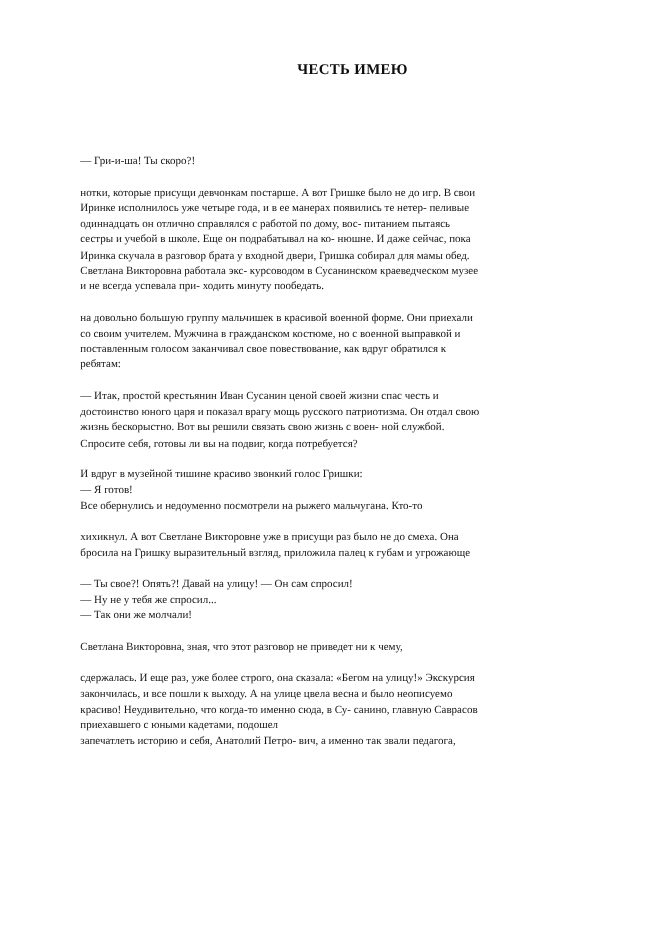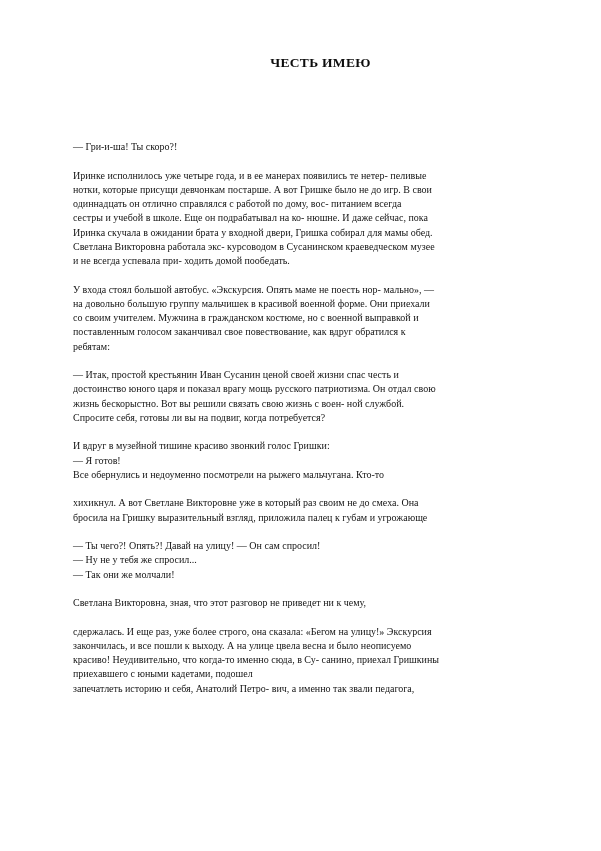--- a/index.html
+++ b/index.html
@@ -49,59 +49,58 @@
 </head>
 <body>
 
 <div class="page" style="background: rgb(255, 255, 255); color: rgb(20, 20, 20);">
   <h1 class="doc-title">ЧЕСТЬ ИМЕЮ</h1>
   <div class="doc-body" id="doc-body">
       <div class="para">
         <div class="line">— Гри-и-ша! Ты скоро?!</div>
       </div>
       <div class="para">
+        <div class="line">нотки, которые присущи девчонкам постарше. А вот Гришке было не до игр. В свои</div>
         <div class="line">Иринке исполнилось уже четыре года, и в ее манерах появились те нетер- пеливые</div>
-        <div class="line">нотки, которые присущи девчонкам постарше. А вот Гришке было не до игр. В свои</div>
-        <div class="line">одиннадцать он отлично справлялся с работой по дому, вос- питанием всегда</div>
+        <div class="line">одиннадцать он отлично справлялся с работой по дому, вос- питанием пытаясь</div>
         <div class="line">сестры и учебой в школе. Еще он подрабатывал на ко- нюшне. И даже сейчас, пока</div>
-        <div class="line">Иринка скучала в ожидании брата у входной двери, Гришка собирал для мамы обед.</div>
+        <div class="line">Иринка скучала в разговор брата у входной двери, Гришка собирал для мамы обед.</div>
         <div class="line">Светлана Викторовна работала экс- курсоводом в Сусанинском краеведческом музее</div>
-        <div class="line">и не всегда успевала при- ходить домой пообедать.</div>
+        <div class="line">и не всегда успевала при- ходить минуту пообедать.</div>
       </div>
       <div class="para">
-        <div class="line">У входа стоял большой автобус. «Экскурсия. Опять маме не поесть нор- мально», —</div>
         <div class="line">на довольно большую группу мальчишек в красивой военной форме. Они приехали</div>
         <div class="line">со своим учителем. Мужчина в гражданском костюме, но с военной выправкой и</div>
         <div class="line">поставленным голосом заканчивал свое повествование, как вдруг обратился к</div>
         <div class="line">ребятам:</div>
       </div>
       <div class="para">
         <div class="line">— Итак, простой крестьянин Иван Сусанин ценой своей жизни спас честь и</div>
         <div class="line">достоинство юного царя и показал врагу мощь русского патриотизма. Он отдал свою</div>
         <div class="line">жизнь бескорыстно. Вот вы решили связать свою жизнь с воен- ной службой.</div>
         <div class="line">Спросите себя, готовы ли вы на подвиг, когда потребуется?</div>
       </div>
       <div class="para">
         <div class="line">И вдруг в музейной тишине красиво звонкий голос Гришки:</div>
         <div class="line">— Я готов!</div>
         <div class="line">Все обернулись и недоуменно посмотрели на рыжего мальчугана. Кто-то</div>
       </div>
       <div class="para">
-        <div class="line">хихикнул. А вот Светлане Викторовне уже в который раз своим не до смеха. Она</div>
+        <div class="line">хихикнул. А вот Светлане Викторовне уже в присущи раз было не до смеха. Она</div>
         <div class="line">бросила на Гришку выразительный взгляд, приложила палец к губам и угрожающе</div>
       </div>
       <div class="para">
-        <div class="line">— Ты чего?! Опять?! Давай на улицу! — Он сам спросил!</div>
+        <div class="line">— Ты свое?! Опять?! Давай на улицу! — Он сам спросил!</div>
         <div class="line">— Ну не у тебя же спросил...</div>
         <div class="line">— Так они же молчали!</div>
       </div>
       <div class="para">
         <div class="line">Светлана Викторовна, зная, что этот разговор не приведет ни к чему,</div>
       </div>
       <div class="para">
         <div class="line">сдержалась. И еще раз, уже более строго, она сказала: «Бегом на улицу!» Экскурсия</div>
         <div class="line">закончилась, и все пошли к выходу. А на улице цвела весна и было неописуемо</div>
-        <div class="line">красиво! Неудивительно, что когда-то именно сюда, в Су- санино, приехал Гришкины</div>
+        <div class="line">красиво! Неудивительно, что когда-то именно сюда, в Су- санино, главную Саврасов</div>
         <div class="line">приехавшего с юными кадетами, подошел</div>
         <div class="line">запечатлеть историю и себя, Анатолий Петро- вич, а именно так звали педагога,</div>
       </div>
     </div>
 </div>
 
 </body></html>

